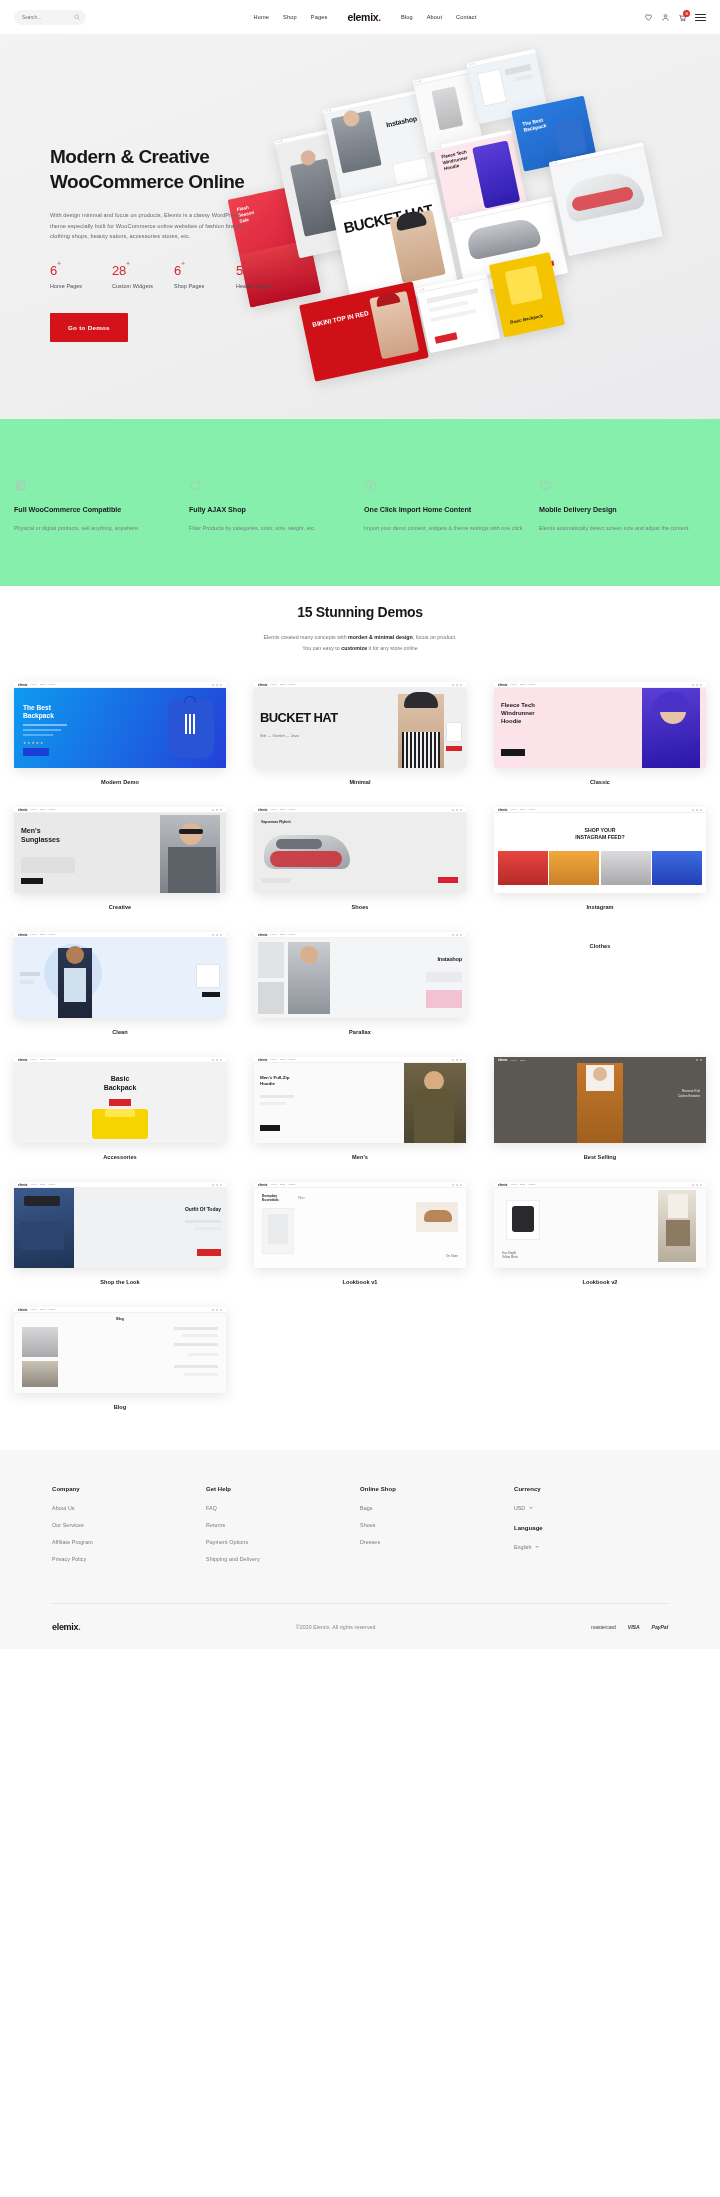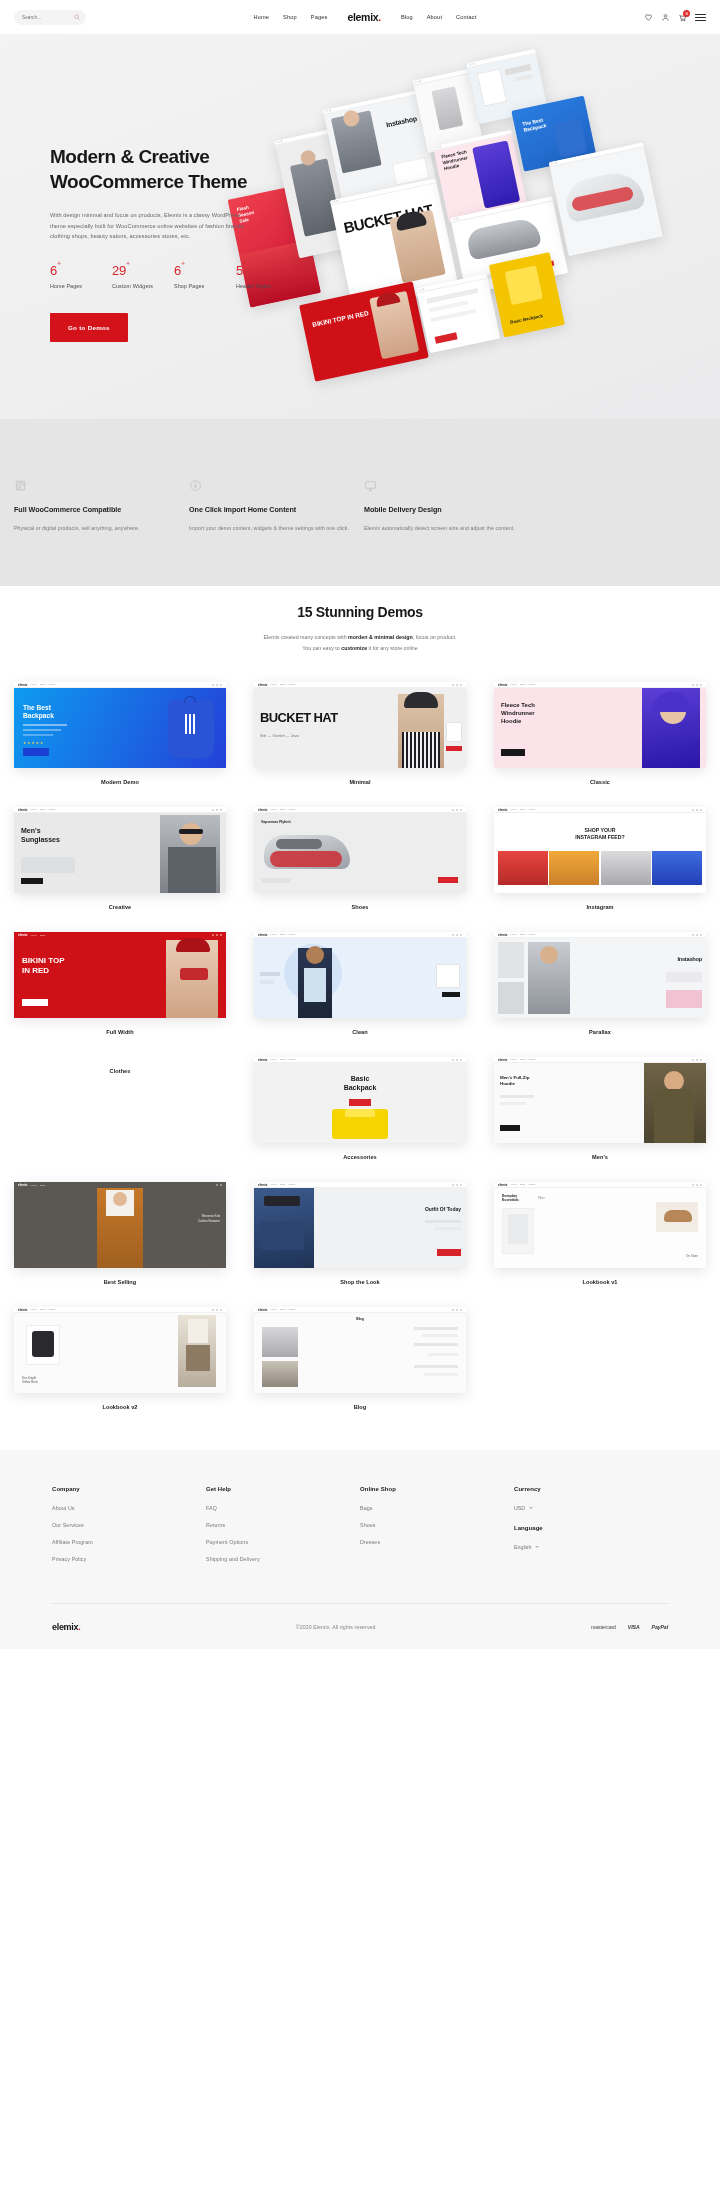--- a/index.html
+++ b/index.html
@@ -169,21 +169,21 @@
     display:flex; align-items:center; gap:1px; padding-left:2px;
   }
   .ct .bar i{ width:1.2px;height:1.2px;border-radius:50%;background:#ddd;display:block;}
 
   
   .features {
     padding: 60px 14px 52px;
     display: grid;
     grid-template-columns: repeat(4, 1fr);
     gap: 16px 8px;
-    background: #e5e5e5;
+    background: #86efac;
   }
   .feat-icon { width: 13px; height: 13px; margin-bottom: 12px; color:#b9b9bd; }
   .feat-icon svg { display:block; width:100%; height:100%; }
   .feat-title {
     font-size: 7.2px;
     font-weight: 700;
     line-height: 1.55;
     color: #1b1b1d;
     letter-spacing: -0.05px;
   }
@@ -472,31 +472,31 @@
 
     <div class="ct" style="left:242px;top:206px;width:62px;height:74px;background:#f4c400;">
       <div style="position:absolute;bottom:10px;left:9px;font-size:4.4px;font-weight:700;color:#17181a;line-height:1.3;">Basic Backpack</div>
       <div style="position:absolute;top:10px;left:14px;width:32px;height:34px;background:#ffe14d;border-radius:3px;"></div>
     </div>
   </div>
 
   <div class="hero-inner">
     <h1 class="hero-title">
       <span>Modern &amp; Creative</span><br>
-      <span>WooCommerce Theme</span>
+      <span>WooCommerce Online</span>
     </h1>
     <p class="hero-sub">With design minimal and focus on products, Elemix is a classy WordPress theme especially built for WooCommerce online websites of fashion brands, clothing shops, beauty salons, accessories stores, etc.</p>
 
     <div class="hero-stats">
       <div class="stat">
         <div class="stat-num"><span>6</span><sup>+</sup></div>
         <div class="stat-label">Home Pages</div>
       </div>
       <div class="stat">
-        <div class="stat-num"><span>29</span><sup>+</sup></div>
+        <div class="stat-num"><span>28</span><sup>+</sup></div>
         <div class="stat-label">Custom Widgets</div>
       </div>
       <div class="stat">
         <div class="stat-num"><span>6</span><sup>+</sup></div>
         <div class="stat-label">Shop Pages</div>
       </div>
       <div class="stat">
         <div class="stat-num"><span>5</span><sup>+</sup></div>
         <div class="stat-label">Header Styles</div>
       </div>
@@ -513,20 +513,30 @@
         <path d="M3 7h18l-1 3a3 3 0 0 1-5 0 3 3 0 0 1-5 0 3 3 0 0 1-5 0z"></path>
         <path d="M4.5 11v9h15v-9"></path>
           <path d="M8 20v-5h4v5"></path>
           <path d="M4 4h16"></path>
       </svg>
     </div>
     <div class="feat-title">Full WooCommerce Compatible</div>
     <div class="feat-desc">Physical or digital products, sell anything, anywhere.</div>
   </div>
 
+  <div>
+    <div class="feat-icon">
+      <svg viewBox="0 0 24 24" fill="none" stroke="currentColor" stroke-width="1.2">
+        <path d="M20 12a8 8 0 1 1-2.6-5.9"></path>
+          <path d="M20 4v4.5h-4.5"></path>
+      </svg>
+    </div>
+    <div class="feat-title">Fully AJAX Shop</div>
+    <div class="feat-desc">Filter Products by categories, color, size, weight, etc.</div>
+  </div>
 
   <div>
     <div class="feat-icon">
       <svg viewBox="0 0 24 24" fill="none" stroke="currentColor" stroke-width="1.2">
         <circle cx="12" cy="12" r="9"></circle>
           <path d="M12 7v9"></path>
           <path d="M8.5 12.5L12 16l3.5-3.5"></path>
       </svg>
     </div>
     <div class="feat-title">One Click Import Home Content</div>
@@ -705,42 +715,20 @@
             <div style="flex:1;background:linear-gradient(180deg,#e8443f,#b52b2a);"></div>
             <div style="flex:1;background:linear-gradient(180deg,#f1a83a,#c9802a);"></div>
             <div style="flex:1;background:linear-gradient(180deg,#dcdcde,#a9a9ad);"></div>
             <div style="flex:1;background:linear-gradient(180deg,#3e6ce0,#2340b8);"></div>
           </div>
         </div>
       </div>
       <div class="demo-label">Instagram</div>
     </div>
 
-    <div class="demo-card">
-      <div class="demo-shot">
-        <div class="shot-bar" style="background:#cf1016;border-bottom:0;">
-            <span class="lg" style="color:#fff">elemix</span>
-            <span class="mi" style="color:#f4c8ca">Home</span>
-            <span class="mi" style="color:#f4c8ca">Shop</span>
-            <span class="rt">
-              <i style="background:#ef8f92"></i>
-              <i style="background:#ef8f92"></i>
-              <i style="background:#ef8f92"></i>
-            </span>
-          </div>
-        <div class="shot-body" style="background:#cf1016;">
-          <div style="position:absolute;left:8px;top:18px;font-size:8px;font-weight:700;color:#fff;line-height:1.2;">BIKINI TOP<br>IN RED</div>
-          <div style="position:absolute;left:8px;bottom:12px;width:26px;height:7px;background:#fff;"></div>
-          <div style="position:absolute;right:8px;top:2px;width:52px;height:78px;background:linear-gradient(180deg,#e9cdb6,#cfa283);"></div>
-          <div style="position:absolute;right:16px;top:0px;width:34px;height:14px;border-radius:14px 14px 2px 2px;background:#aa1218;"></div>
-          <div style="position:absolute;right:18px;top:30px;width:28px;height:12px;background:#c2282c;border-radius:3px;"></div>
-        </div>
-      </div>
-      <div class="demo-label">Full Width</div>
-    </div>
 
     <div class="demo-card">
       <div class="demo-shot">
         <div class="shot-bar">
             <span class="lg">elemix</span>
             <span class="mi">Home</span>
             <span class="mi">Shop</span>
             <span class="mi">Pages</span>
             <span class="rt">
               <i></i>

